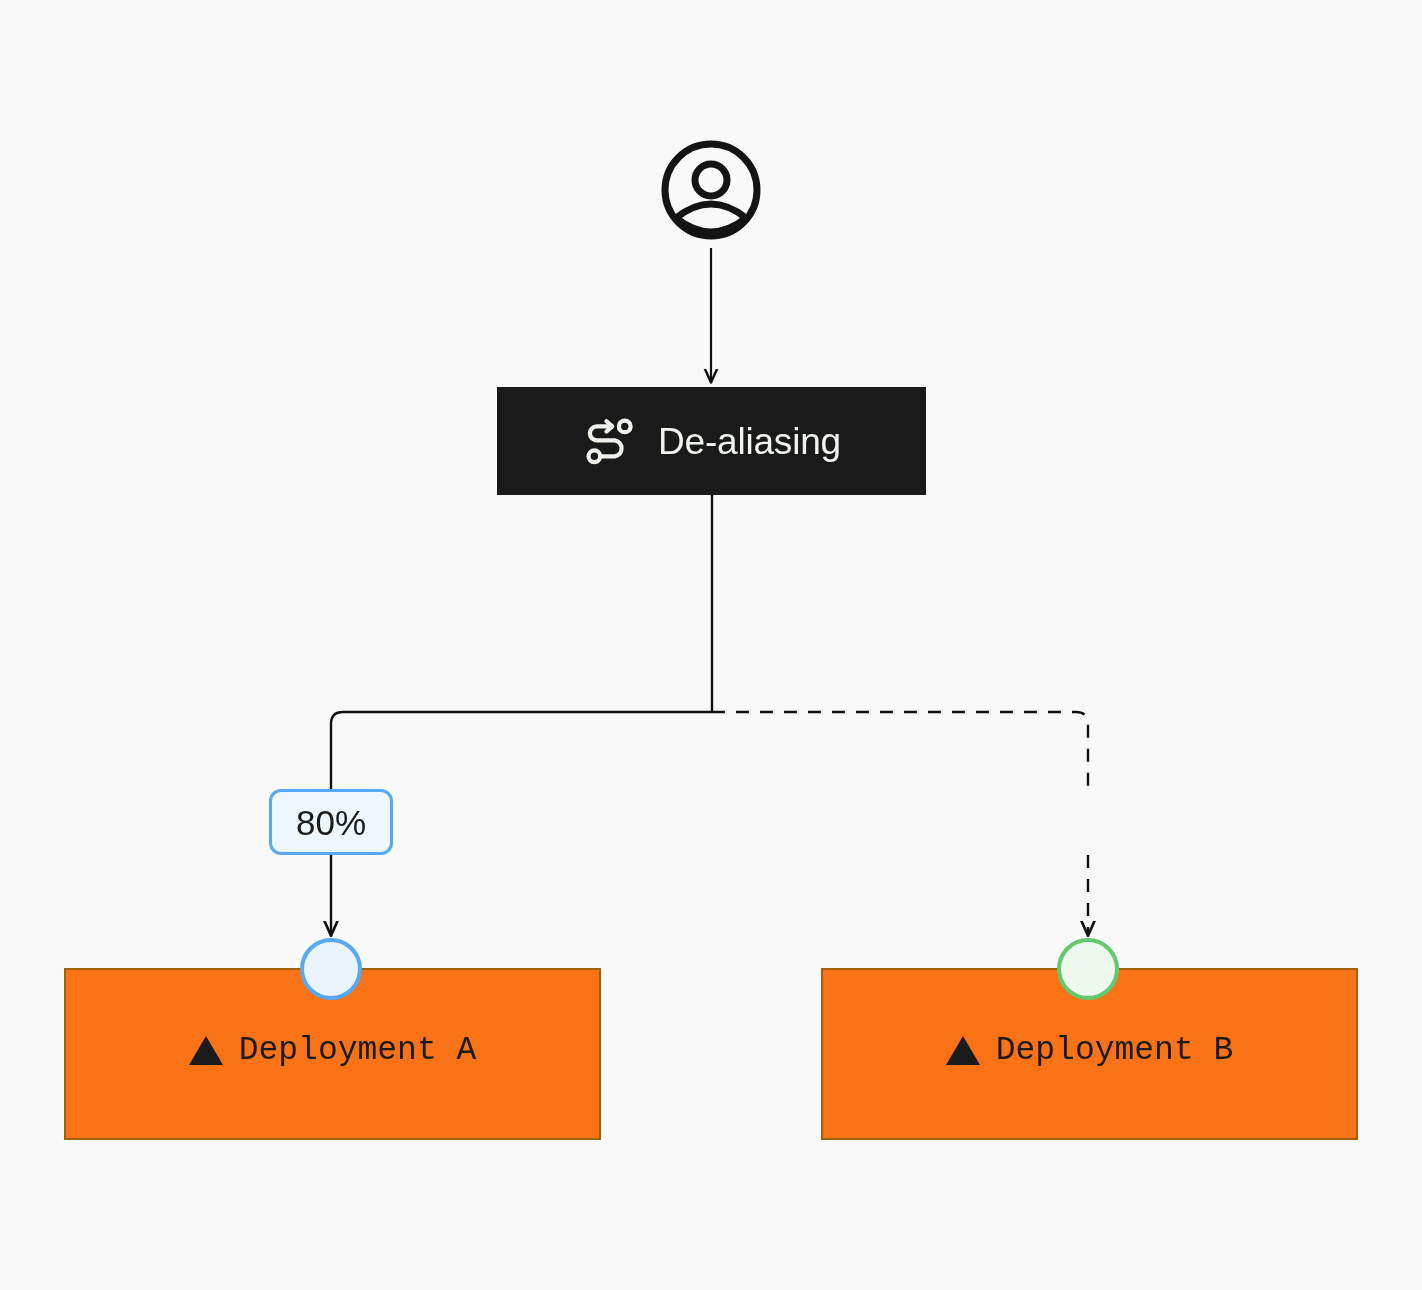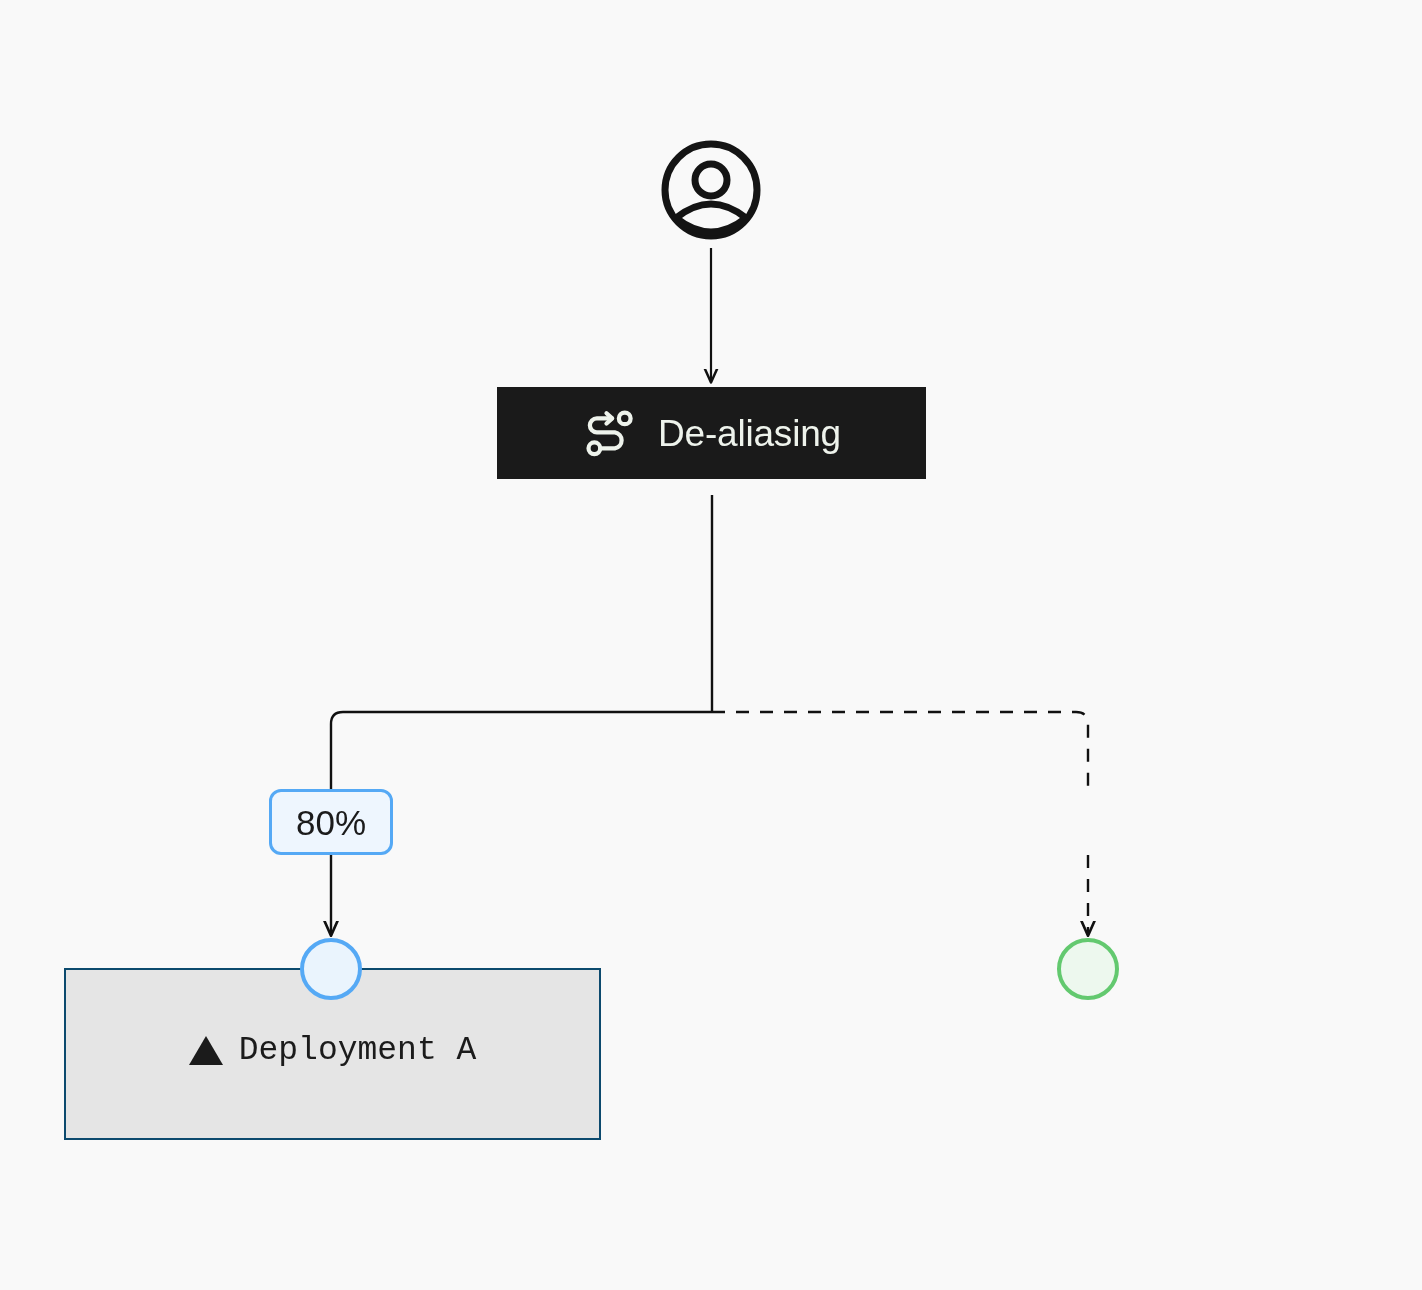--- a/index.html
+++ b/index.html
@@ -35,21 +35,21 @@
     width: 104px;
     height: 104px;
   }
 
   
   .process-node {
     position: absolute;
     left: 497px;
     top: 387px;
     width: 429px;
-    height: 92px;
+    height: 108px;
     background: #1a1a1a;
     display: flex;
     align-items: center;
     justify-content: center;
     gap: 22px;
     box-sizing: border-box;
   }
   .process-node .node-icon {
     width: 54px;
     height: 54px;
@@ -91,22 +91,22 @@
     top: 789px;
     border-color: #63c96f;
     background: #eff8f0;
   }
 
   
   .group-box {
     position: absolute;
     width: 537px;
     height: 172px;
-    border: 2px solid #0c4a6e;
-    background: #e5e5e5;
+    border: 2px solid #a16207;
+    background: #f97316;
     box-sizing: border-box;
   }
   .group-box.left  { left: 64px;  top: 968px; }
   .group-box.right { left: 821px; top: 968px; }
 
   .group-label {
     position: absolute;
     left: 0;
     top: 62px;
     width: 100%;
@@ -199,17 +199,23 @@
   </div>
 
 
   <div class="group-box left">
     <div class="group-label">
       <span class="tri-marker"></span>
       <span>Deployment A</span>
     </div>
   </div>
 
+  <div class="group-box right">
+    <div class="group-label">
+      <span class="tri-marker"></span>
+      <span>Deployment B</span>
+    </div>
+  </div>
 
   <div class="endpoint-dot blue"></div>
   <div class="endpoint-dot green"></div>
 
 </div>
 
 </body></html>

